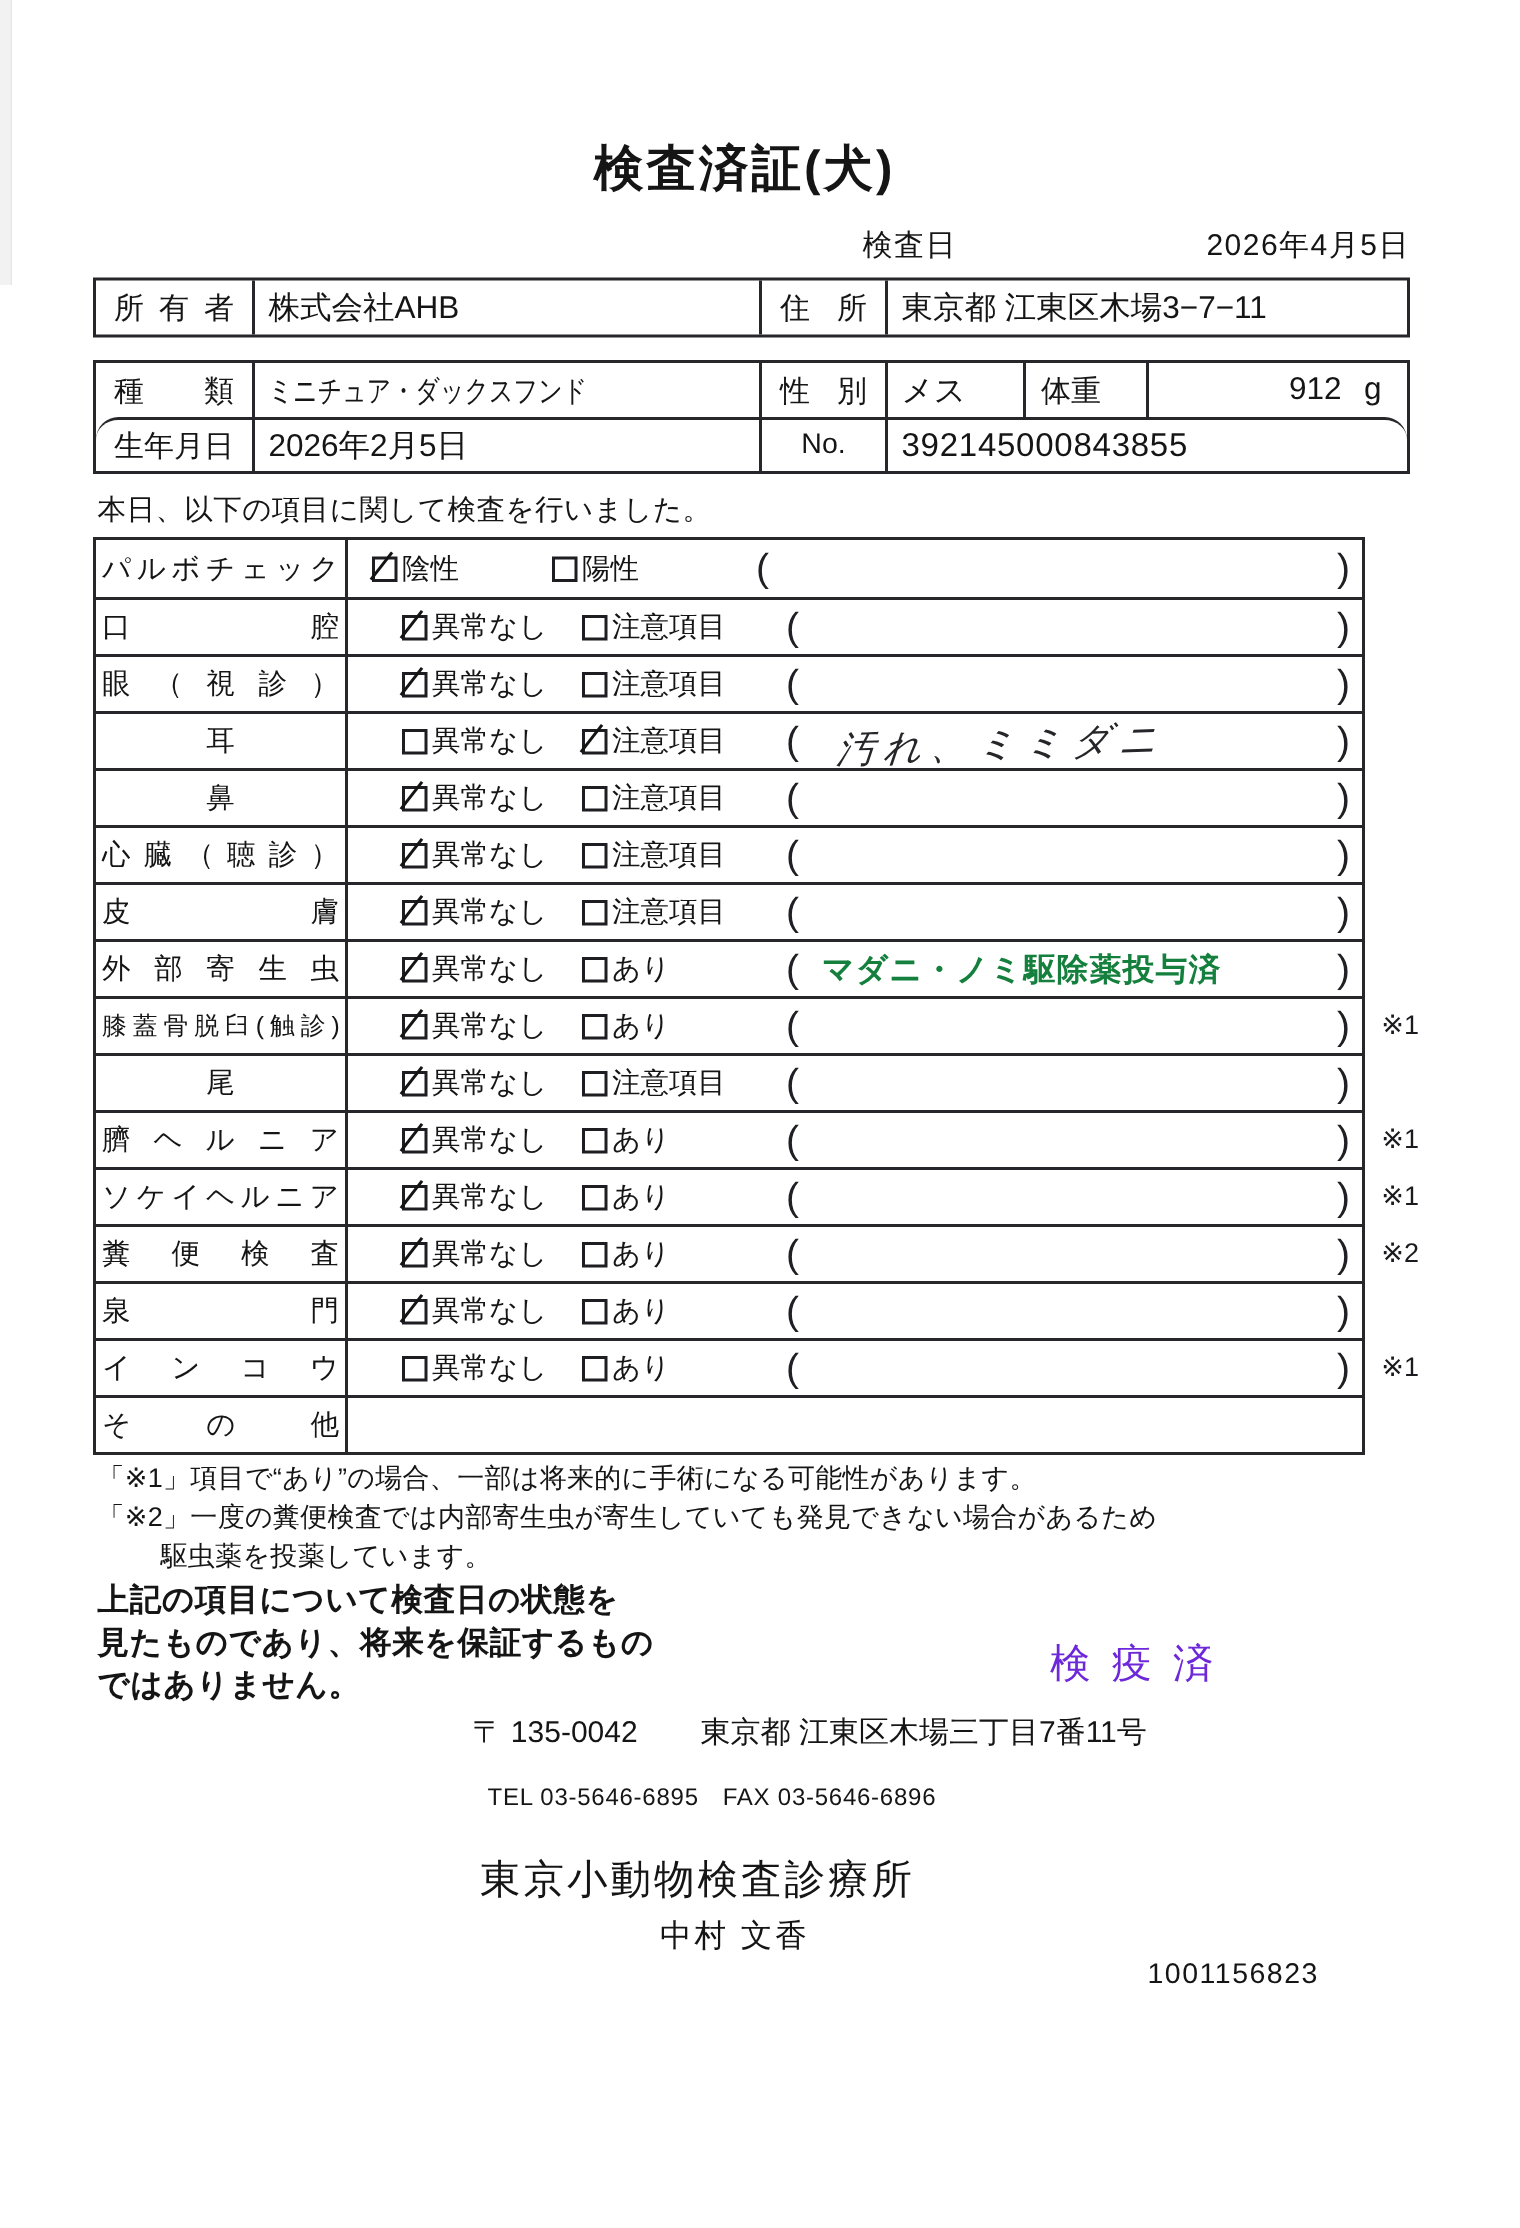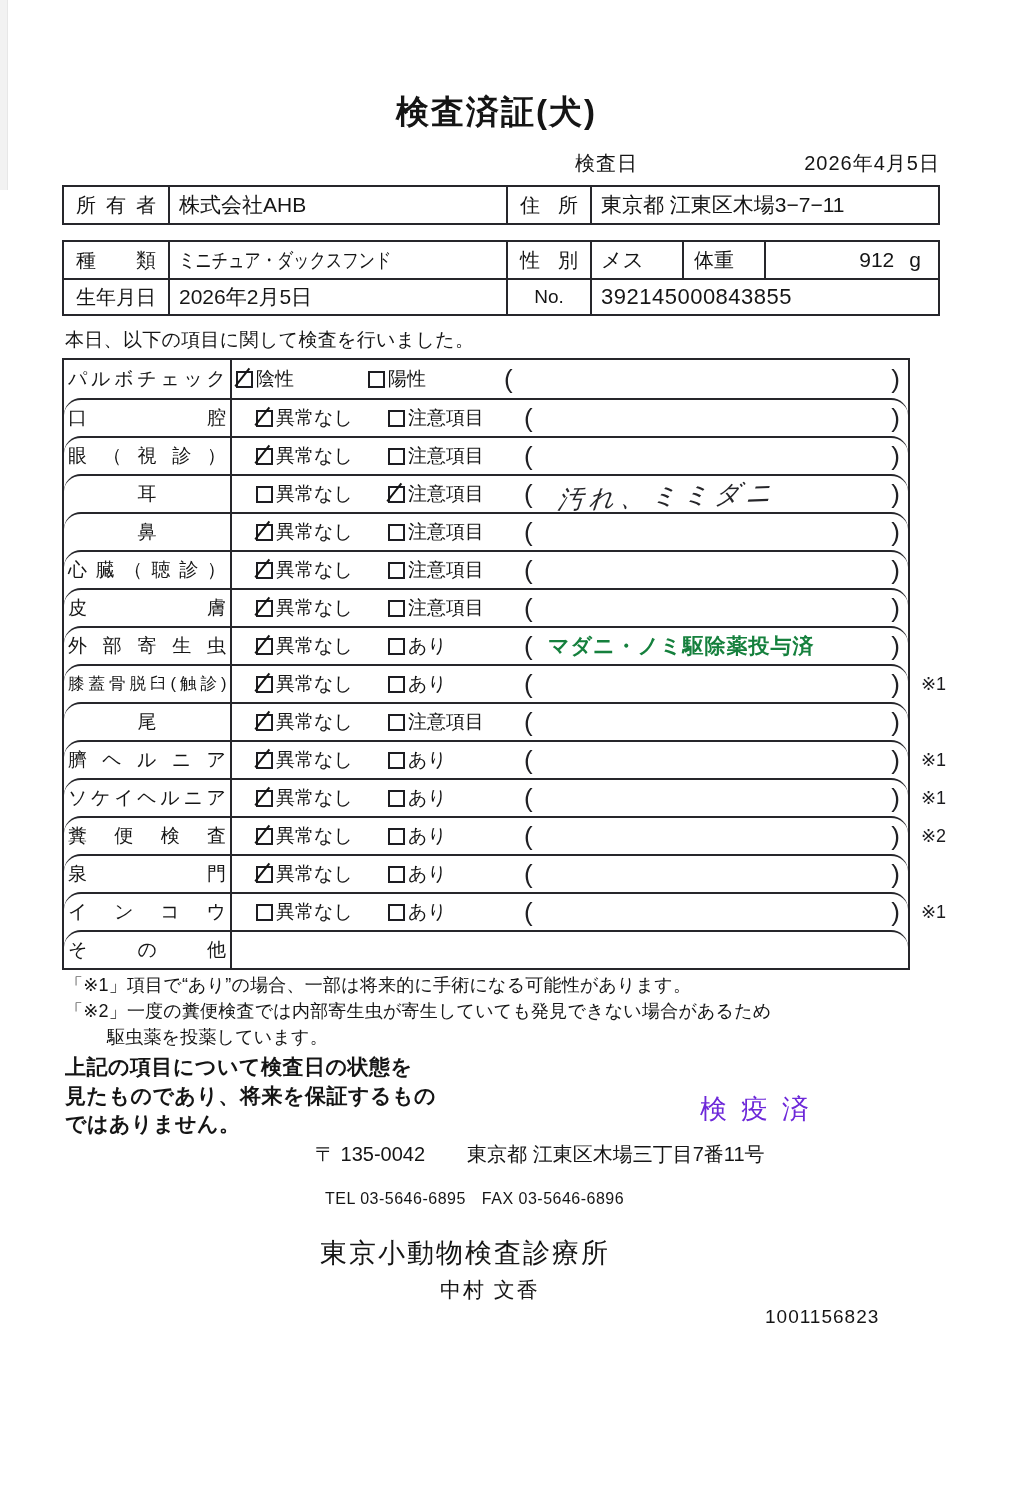--- a/index.html
+++ b/index.html
@@ -16,21 +16,21 @@
   .doc-title{
     position:absolute;top:90px;left:0;width:1013px;text-align:center;
     font-size:33px;font-weight:700;letter-spacing:2px;transform:translateX(-10px);
   }
   .date-row{position:absolute;top:150px;left:0;width:1013px;height:26px;font-size:20px;}
   .date-label{position:absolute;left:575px;top:0;letter-spacing:1px;}
   .date-value{position:absolute;right:73px;top:0;letter-spacing:1px;}
 
   
   .htable{position:absolute;left:62px;width:878px;border:2px solid #26262b;box-sizing:border-box;background:#fff;}
-  .hrow{display:flex;height:36px;box-sizing:border-box;}
+  .hrow{display:flex;height:36px;box-sizing:border-box;border-radius:15px;}
   .hrow + .hrow{border-top:2px solid #26262b;}
   .hcell{display:flex;align-items:center;box-sizing:border-box;font-size:20px;overflow:hidden;}
   .hcell + .hcell{border-left:2px solid #26262b;}
   .hcell-label{justify-content:center;}
   .hcell-label .spread{display:block;width:100%;padding:0 12px;text-align:justify;text-align-last:justify;box-sizing:border-box;}
   .hcell-value{padding-left:9px;font-size:21px;}
   .owner-table{top:185px;}
   .pet-table{top:240px;}
   .w-label{width:104px;flex:none;}
   .w-mid{width:338px;flex:none;}
@@ -39,31 +39,31 @@
   .sex-cell{width:92px;flex:none;}
   .wt-label{width:62px;flex:none;}
   .wt-value{flex:1;justify-content:flex-end;gap:15px;padding-right:17px;font-size:21px;margin-left:20px;}
   .no-cell{flex:1;font-size:22px;letter-spacing:0.5px;}
   .no-label-cell{justify-content:center;font-size:19px;}
 
   .intro-text{position:absolute;left:65px;top:327px;font-size:19px;letter-spacing:0.3px;}
 
   
   .check-table{position:absolute;left:62px;top:358px;width:848px;border:2px solid #26262b;box-sizing:border-box;background:#fff;}
-  .check-row{display:flex;height:38px;box-sizing:border-box;position:relative;border-radius:17px;}
+  .check-row{display:flex;height:38px;box-sizing:border-box;position:relative;}
   .check-row + .check-row{border-top:2px solid #26262b;gap:20px;}
   .row-label{width:168px;flex:none;border-right:2px solid #26262b;box-sizing:border-box;display:flex;align-items:center;}
   .row-label-text{display:block;width:100%;padding:0 4px;box-sizing:border-box;font-size:19px;text-align:justify;text-align-last:justify;white-space:nowrap;}
   .check-row:nth-child(4) .row-label-text,
   .check-row:nth-child(5) .row-label-text,
   .check-row:nth-child(10) .row-label-text{text-align:center;text-align-last:center;}
   .check-row:nth-child(9) .row-label-text{font-size:16.5px;letter-spacing:-0.5px;}
   .row-content{flex:1;position:relative;overflow:visible;}
   .opt{position:absolute;top:50%;transform:translateY(-50%);display:flex;align-items:center;gap:2px;font-size:19px;white-space:nowrap;}
-  .opt.g1{left:4px;}
+  .opt.g1{left:16px;}
   .opt.g2{left:136px;}
   .cb{position:relative;width:13px;height:13px;border:2px solid #1d1d22;box-sizing:content-box;flex:none;margin-right:1px;background:#fff;}
   .cb.checked::after{
     content:"";position:absolute;left:-2px;bottom:-1px;width:23px;height:2px;background:#141414;
     transform:rotate(-52deg);transform-origin:left bottom;
   }
   .paren{position:absolute;top:50%;transform:translateY(-50%);font-size:26px;font-weight:300;color:#202024;}
   .paren.open{left:272px;}
   .paren.close{right:8px;}
   .row-note{position:absolute;top:50%;transform:translateY(-50%);left:296px;white-space:nowrap;}

